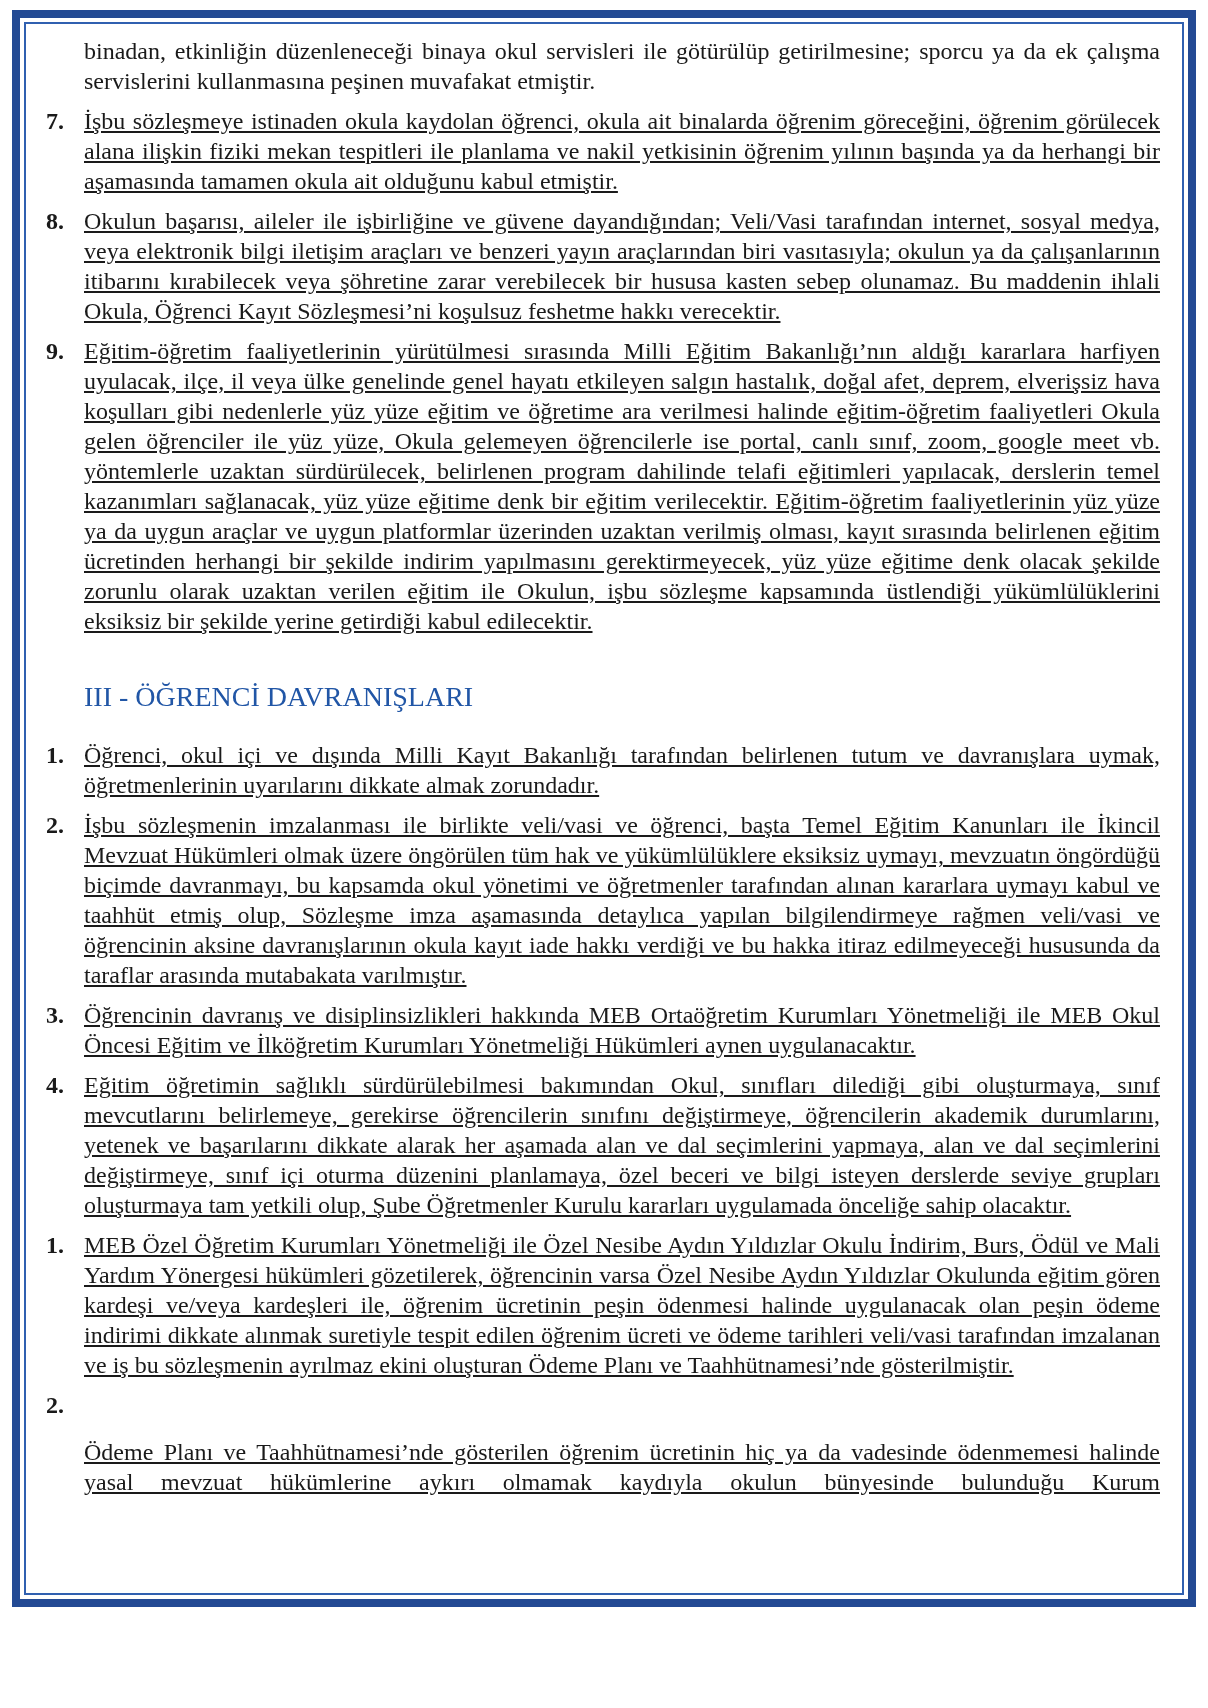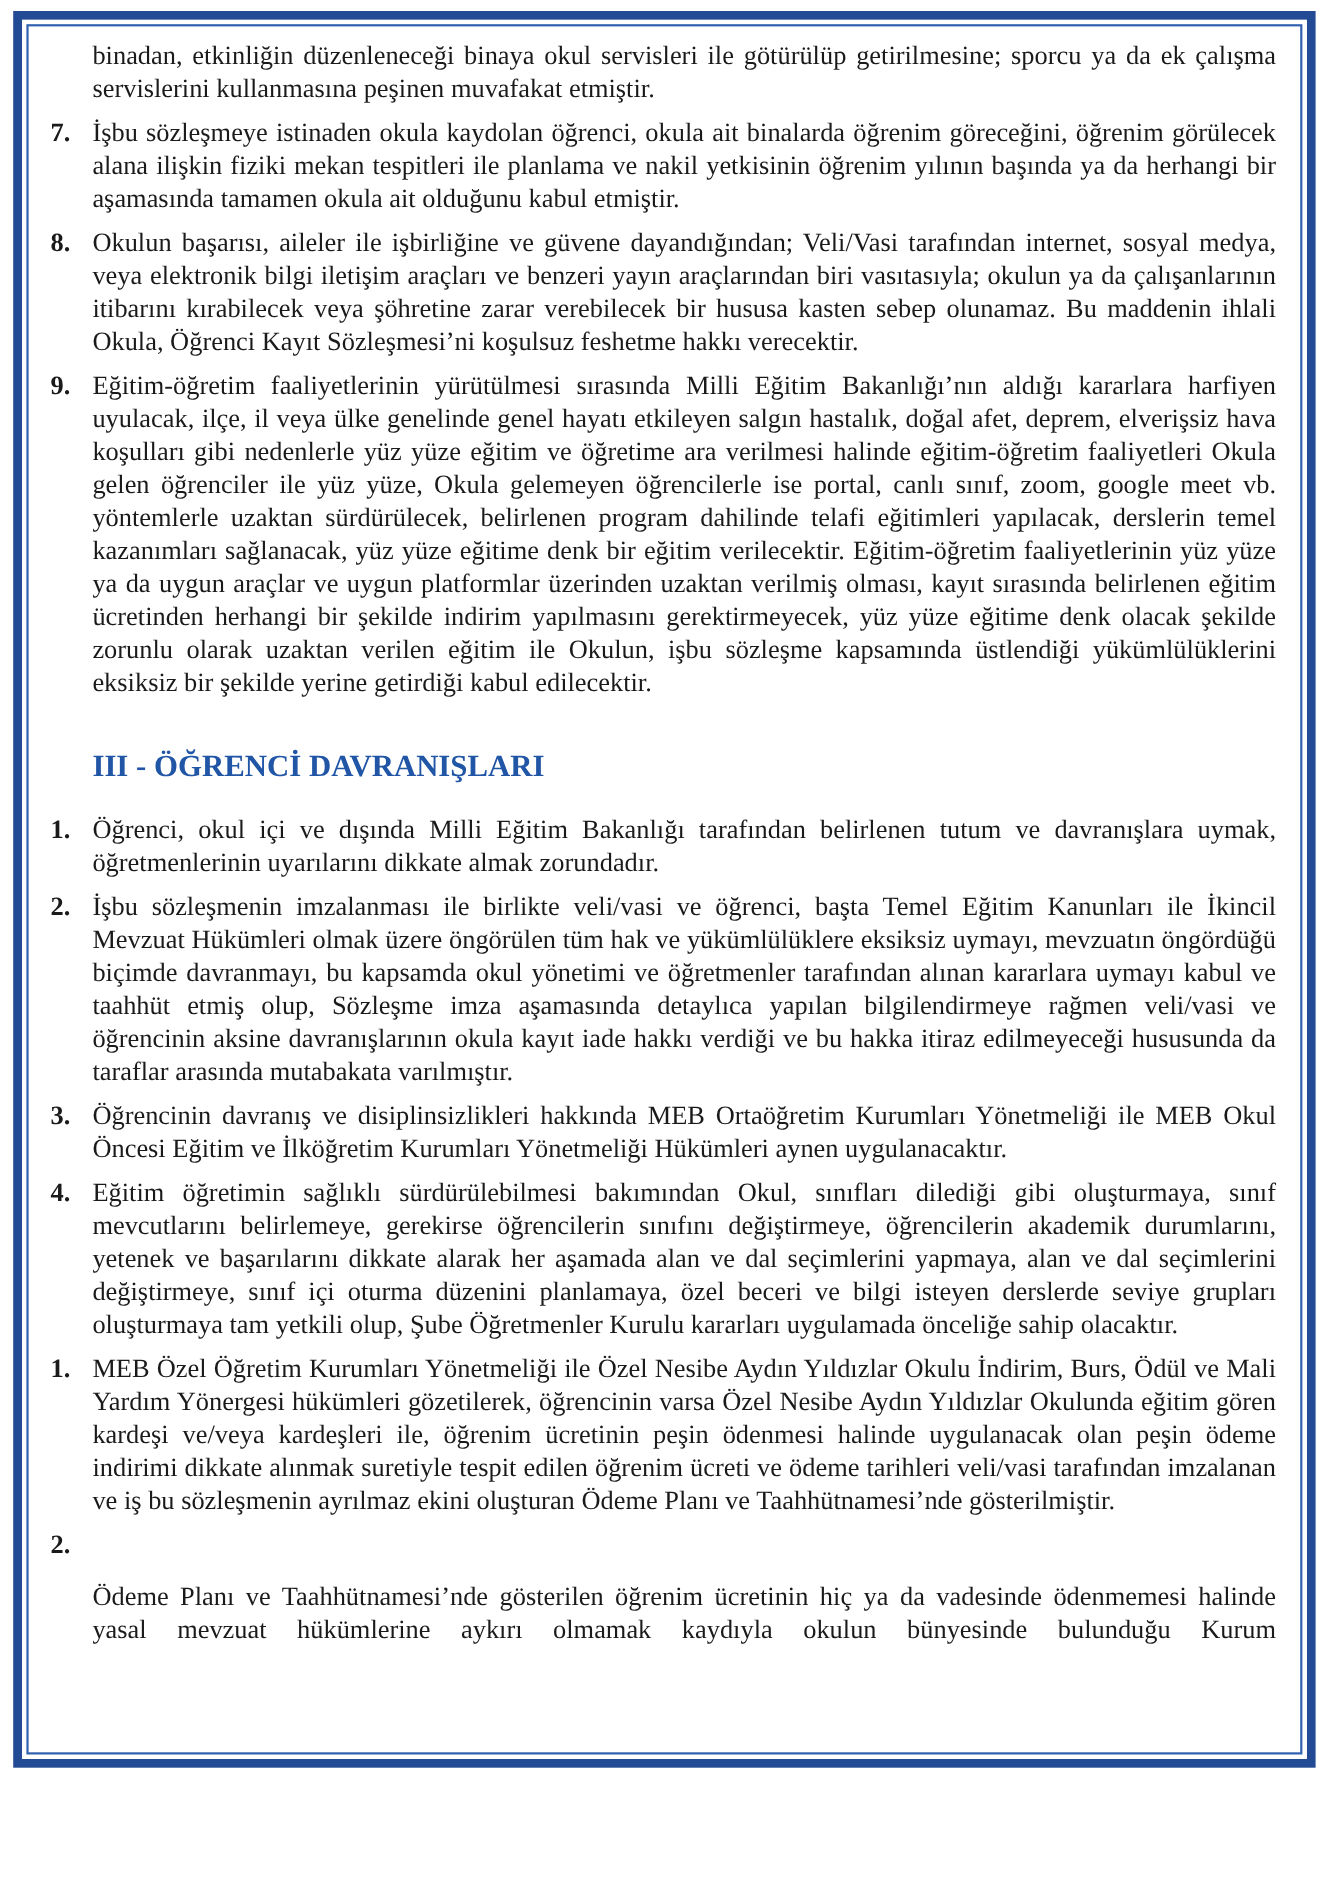--- a/index.html
+++ b/index.html
@@ -55,30 +55,31 @@
     margin: 0 0 10px 0;
   }
   .num {
     flex: 0 0 38px;
     font-weight: bold;
     white-space: nowrap;
   }
   .itext {
     flex: 1 1 auto;
     text-align: justify;
+    text-decoration: underline;
   }
   .justify-last {
     text-align-last: justify;
     margin-top: 47px;
   }
   h2.section-heading {
     margin: 44px 0 26px 38px;
     font-size: 28px;
     line-height: 34px;
-    font-weight: bold;
+    font-weight: normal;
     color: #2156a6;
     font-family: "Liberation Serif", "DejaVu Serif", serif;
   }
 </style>
 </head>
 <body>
 
 <div class="frame-outer">
   <div class="frame-inner">
     <div class="content">
@@ -97,21 +98,21 @@
 
       <div class="item">
         <span class="num">9.</span>
         <div class="itext">Eğitim-öğretim faaliyetlerinin yürütülmesi sırasında Milli Eğitim Bakanlığı’nın aldığı kararlara harfiyen uyulacak, ilçe, il veya ülke genelinde genel hayatı etkileyen salgın hastalık, doğal afet, deprem, elverişsiz hava koşulları gibi nedenlerle yüz yüze eğitim ve öğretime ara verilmesi halinde eğitim-öğretim faaliyetleri Okula gelen öğrenciler ile yüz yüze, Okula gelemeyen öğrencilerle ise portal, canlı sınıf, zoom, google meet vb. yöntemlerle uzaktan sürdürülecek, belirlenen program dahilinde telafi eğitimleri yapılacak, derslerin temel kazanımları sağlanacak, yüz yüze eğitime denk bir eğitim verilecektir. Eğitim-öğretim faaliyetlerinin yüz yüze ya da uygun araçlar ve uygun platformlar üzerinden uzaktan verilmiş olması, kayıt sırasında belirlenen eğitim ücretinden herhangi bir şekilde indirim yapılmasını gerektirmeyecek, yüz yüze eğitime denk olacak şekilde zorunlu olarak uzaktan verilen eğitim ile Okulun, işbu sözleşme kapsamında üstlendiği yükümlülüklerini eksiksiz bir şekilde yerine getirdiği kabul edilecektir.</div>
       </div>
 
       <h2 class="section-heading">III - ÖĞRENCİ DAVRANIŞLARI</h2>
 
       <div class="item">
         <span class="num">1.</span>
-        <div class="itext">Öğrenci, okul içi ve dışında Milli Eğitim Bakanlığı tarafından belirlenen tutum ve davranışlara uymak, öğretmenlerinin uyarılarını dikkate almak zorundadır.</div>
+        <div class="itext">Öğrenci, okul içi ve dışında Milli Kayıt Bakanlığı tarafından belirlenen tutum ve davranışlara uymak, öğretmenlerinin uyarılarını dikkate almak zorundadır.</div>
       </div>
 
       <div class="item">
         <span class="num">2.</span>
         <div class="itext">İşbu sözleşmenin imzalanması ile birlikte veli/vasi ve öğrenci, başta Temel Eğitim Kanunları ile İkincil Mevzuat Hükümleri olmak üzere öngörülen tüm hak ve yükümlülüklere eksiksiz uymayı, mevzuatın öngördüğü biçimde davranmayı, bu kapsamda okul yönetimi ve öğretmenler tarafından alınan kararlara uymayı kabul ve taahhüt etmiş olup, Sözleşme imza aşamasında detaylıca yapılan bilgilendirmeye rağmen veli/vasi ve öğrencinin aksine davranışlarının okula kayıt iade hakkı verdiği ve bu hakka itiraz edilmeyeceği hususunda da taraflar arasında mutabakata varılmıştır.</div>
       </div>
 
       <div class="item">
         <span class="num">3.</span>
         <div class="itext">Öğrencinin davranış ve disiplinsizlikleri hakkında MEB Ortaöğretim Kurumları Yönetmeliği ile MEB Okul Öncesi Eğitim ve İlköğretim Kurumları Yönetmeliği Hükümleri aynen uygulanacaktır.</div>

